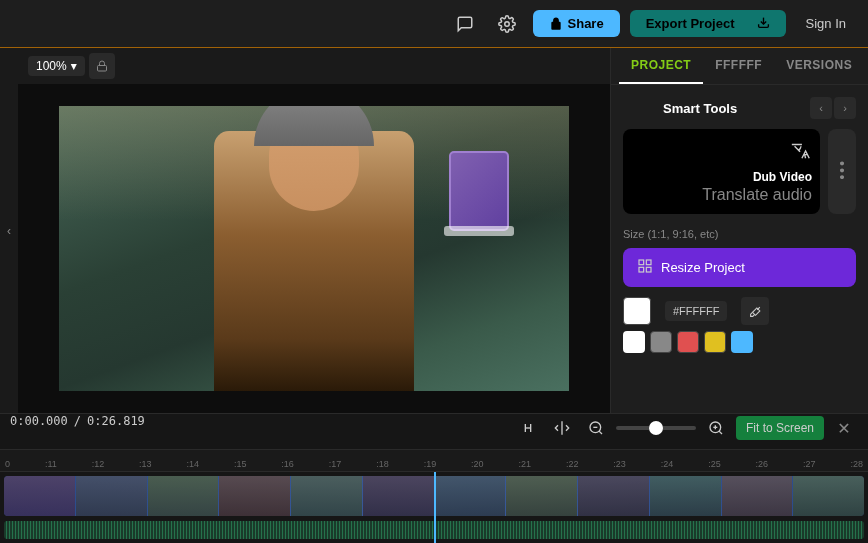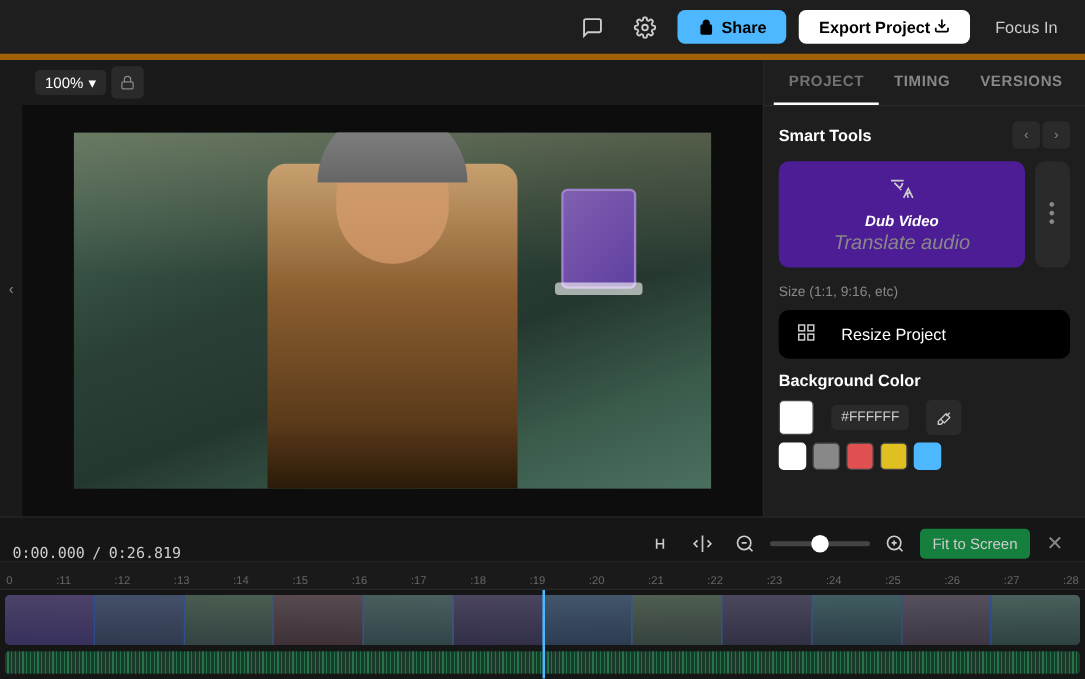--- a/index.html
+++ b/index.html
@@ -16,21 +16,21 @@
 
     
     .topbar {
       height: 48px;
       background: #1e1e1e;
       display: flex;
       align-items: center;
       justify-content: flex-end;
       padding: 0 12px;
       gap: 10px;
-      border-bottom: 5px solid #a16207;
+      border-bottom: 1px solid #a16207;
       flex-shrink: 0;
     }
     .topbar-icon {
       width: 32px; height: 32px;
       display: flex; align-items: center; justify-content: center;
       color: #ccc;
       cursor: pointer;
       border-radius: 4px;
     }
     .btn-share {
@@ -38,29 +38,29 @@
       color: #000;
       border: none;
       border-radius: 6px;
       padding: 6px 16px;
       font-size: 13px;
       font-weight: 600;
       cursor: pointer;
       display: flex; align-items: center; gap: 5px;
     }
     .btn-export {
-      background: #ffffff;
+      background: #0f766e;
       color: #000;
       border: none;
       border-radius: 6px;
       padding: 6px 16px;
       font-size: 13px;
       font-weight: 600;
       cursor: pointer;
-      display: flex; gap: 3px;
+      display: flex; gap: 22px;
     }
     .btn-signin {
       background: transparent;
       color: #ccc;
       border: none;
       font-size: 13px;
       cursor: pointer;
       padding: 6px 10px;
     }
 
@@ -158,34 +158,35 @@
     .panel-tab {
       padding: 10px 12px;
       font-size: 12px;
       font-weight: 600;
       color: #888;
       cursor: pointer;
       border-bottom: 2px solid transparent;
       letter-spacing: 0.5px;
     }
     .panel-tab.active {
-      color: #737373;
+      color: #84cc16;
       border-bottom-color: #fff;
     }
 
     .panel-content {
       padding: 12px;
       flex: 1;
     }
 
     .section-header {
       display: flex;
       align-items: center;
       justify-content: space-between;
       margin-bottom: 10px;
+      margin-left: 40px;
     }
     .section-title {
       font-size: 13px;
       font-weight: 600;
       color: #fff;
     }
     .nav-arrows {
       display: flex; gap: 2px;
     }
     .nav-arrow {
@@ -198,26 +199,25 @@
       color: #888;
     }
 
     .smart-tools-grid {
       display: flex;
       gap: 8px;
       margin-bottom: 14px;
     }
     .smart-tool-card {
       flex: 1;
-      background: #4c1d95;
+      background: #000000;
       border-radius: 8px;
       padding: 10px 8px;
-      text-align: center;
-      cursor: pointer;
-      font-style: italic;
+      text-align: right;
+      cursor: pointer;
     }
     .smart-tool-icon {
       font-size: 18px;
       margin-bottom: 4px;
       color: #ccc;
     }
     .smart-tool-name {
       font-size: 12px;
       font-weight: 600;
       color: #fff;
@@ -241,31 +241,31 @@
 
     .size-section { margin-bottom: 10px; }
     .size-label {
       font-size: 11px;
       color: #888;
       margin-bottom: 8px;
     }
 
     .action-btn {
       width: 100%;
-      background: #000000;
+      background: #6d28d9;
       border: none;
       border-radius: 8px;
       padding: 10px 14px;
       color: #fff;
       font-size: 13px;
       text-align: left;
       cursor: pointer;
       display: flex;
       align-items: center;
-      gap: 20px;
+      gap: 8px;
       margin-bottom: 8px;
     }
     .action-btn-icon {
       font-size: 14px;
       color: #ccc;
     }
 
     .bg-color-section { margin-top: 4px; }
     .bg-color-label {
       font-size: 13px;
@@ -327,21 +327,21 @@
       background: #161616;
       border-top: 1px solid #2a2a2a;
       flex-shrink: 0;
       display: flex;
       flex-direction: column;
     }
 
     .timeline-toolbar {
       height: 36px;
       display: flex;
-      align-items: flex-end;
+      align-items: flex-start;
       padding: 0 10px;
       gap: 8px;
       border-bottom: 1px solid #2a2a2a;
       flex-shrink: 0;
     }
 
     .time-display {
       font-size: 12px;
       color: #ccc;
       font-family: monospace;
@@ -501,21 +501,21 @@
     <span>Share</span>
   </button>
   <button class="btn-export">
     <span>Export Project</span>
     <svg width="13" height="13" viewBox="0 0 24 24" fill="none" stroke="currentColor" stroke-width="2.5">
       <path d="M21 15v4a2 2 0 0 1-2 2H5a2 2 0 0 1-2-2v-4"></path>
       <polyline points="7 10 12 15 17 10"></polyline>
       <line x1="12" y1="15" x2="12" y2="3"></line>
     </svg>
   </button>
-  <button class="btn-signin">Focus In</button>
+  <button class="btn-signin">Sign In</button>
 </div>
 
 <div class="main-area">
 
   <div class="left-strip">
     <span class="left-strip-arrow">‹</span>
   </div>
 
   <div class="video-section">
 
@@ -550,21 +550,21 @@
         </div>
       </div>
     </div>
 
   </div>
 
   <div class="right-panel">
 
     <div class="panel-tabs">
       <div class="panel-tab active">PROJECT</div>
-      <div class="panel-tab">TIMING</div>
+      <div class="panel-tab">FFFFFF</div>
       <div class="panel-tab">VERSIONS</div>
     </div>
 
     <div class="panel-content">
 
       <div class="section-header">
         <span class="section-title">Smart Tools</span>
         <div class="nav-arrows">
           <div class="nav-arrow">‹</div>
           <div class="nav-arrow">›</div>
@@ -596,21 +596,20 @@
               <rect x="14" y="14" width="7" height="7"></rect>
               <rect x="3" y="14" width="7" height="7"></rect>
             </svg>
           </span>
           <span>Resize Project</span>
         </button>
 
       </div>
 
       <div class="bg-color-section">
-        <div class="bg-color-label">Background Color</div>
         <div class="color-row">
           <div class="color-swatch-current"></div>
           <div class="color-hex">#FFFFFF</div>
           <div class="eyedropper-btn">
             <svg width="13" height="13" viewBox="0 0 24 24" fill="none" stroke="#ccc" stroke-width="2">
               <path d="M12 19L6.5 13.5l8-8 5.5 5.5z"></path>
               <path d="M6.5 13.5L3 17v4h4l3.5-3.5"></path>
               <line x1="15" y1="9" x2="20" y2="4"></line>
             </svg>
           </div>

